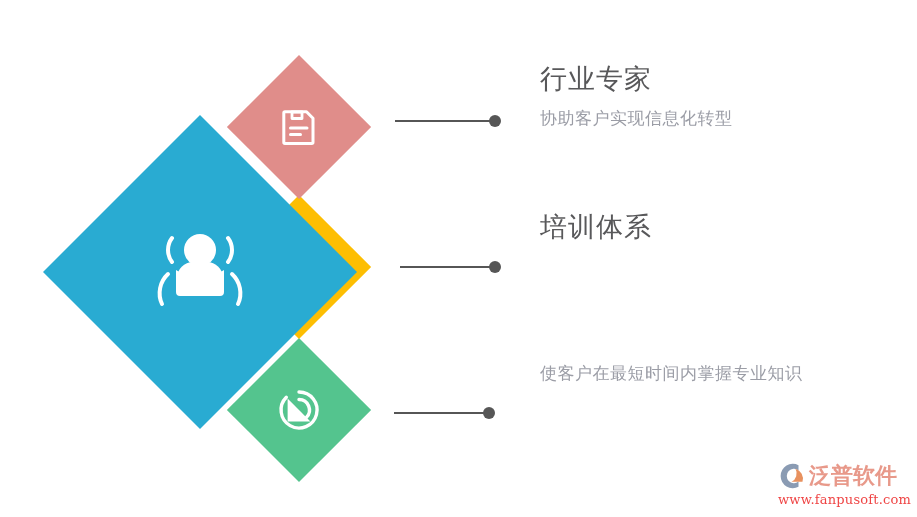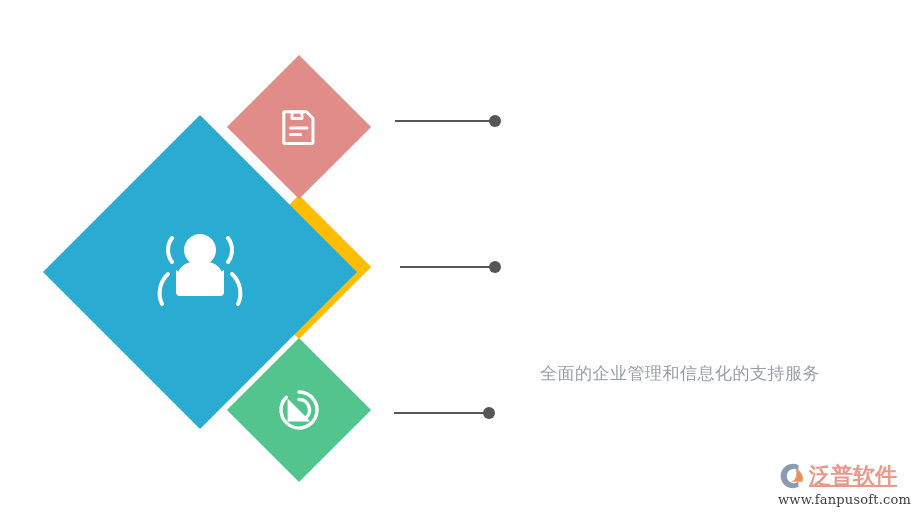--- a/index.html
+++ b/index.html
@@ -131,27 +131,26 @@
   }
   #logo-mark { flex: 0 0 auto; width: 30px; height: 28px; }
   #logo-wordmark {
     font-family: "DejaVu Sans", "Liberation Sans", sans-serif;
     font-size: 22px;
     line-height: 28px;
     color: #e8998a;
     font-weight: bold;
     letter-spacing: 0px;
     margin-left: 1px;
-    text-decoration: underline;
   }
   #logo-url {
     font-family: "DejaVu Serif", "Liberation Serif", serif;
     font-size: 13px;
     line-height: 16px;
-    color: #404040;
+    color: #ef4444;
     letter-spacing: 0.2px;
     margin-top: 1px;
     text-align: left;
   }
 </style>
 </head>
 <body>
 
 <div id="stage">
 
@@ -215,26 +214,31 @@
   </div>
   <div class="connector" id="connector-2">
     <span class="line"></span>
     <span class="dot"></span>
   </div>
   <div class="connector" id="connector-3">
     <span class="line"></span>
     <span class="dot"></span>
   </div>
 
+  <div class="feature-text" id="feature-text-1">
+    <div class="feature-title">行业专家</div>
+    <div class="feature-desc">协助客户实现信息化转型</div>
+  </div>
 
   <div class="feature-text" id="feature-text-2">
+    <div class="feature-title">培训体系</div>
   </div>
 
   <div class="feature-text" id="feature-text-3">
-    <div class="feature-desc">全面的企业管理和信息化的支持服务</div>
+    <div class="feature-desc">使客户在最短时间内掌握专业知识</div>
   </div>
 
   <div id="logo">
     <div id="logo-row">
       <span id="logo-mark">
         <svg width="30" height="28" viewBox="0 0 30 28" fill="none">
           <path d="M20.5 3.2 A12.2 12.2 0 1 0 20.5 24.8 L20.5 19.6
                    A7.2 7.2 0 1 1 20.5 8.4 Z" fill="#8a9bb3"></path>
           <path d="M13.5 19.8 L24.5 19.8 A10.5 10.5 0 0 0 17.5 6.8
                    A9.5 9.5 0 0 1 13.5 19.8 Z" fill="#e8915f"></path>

